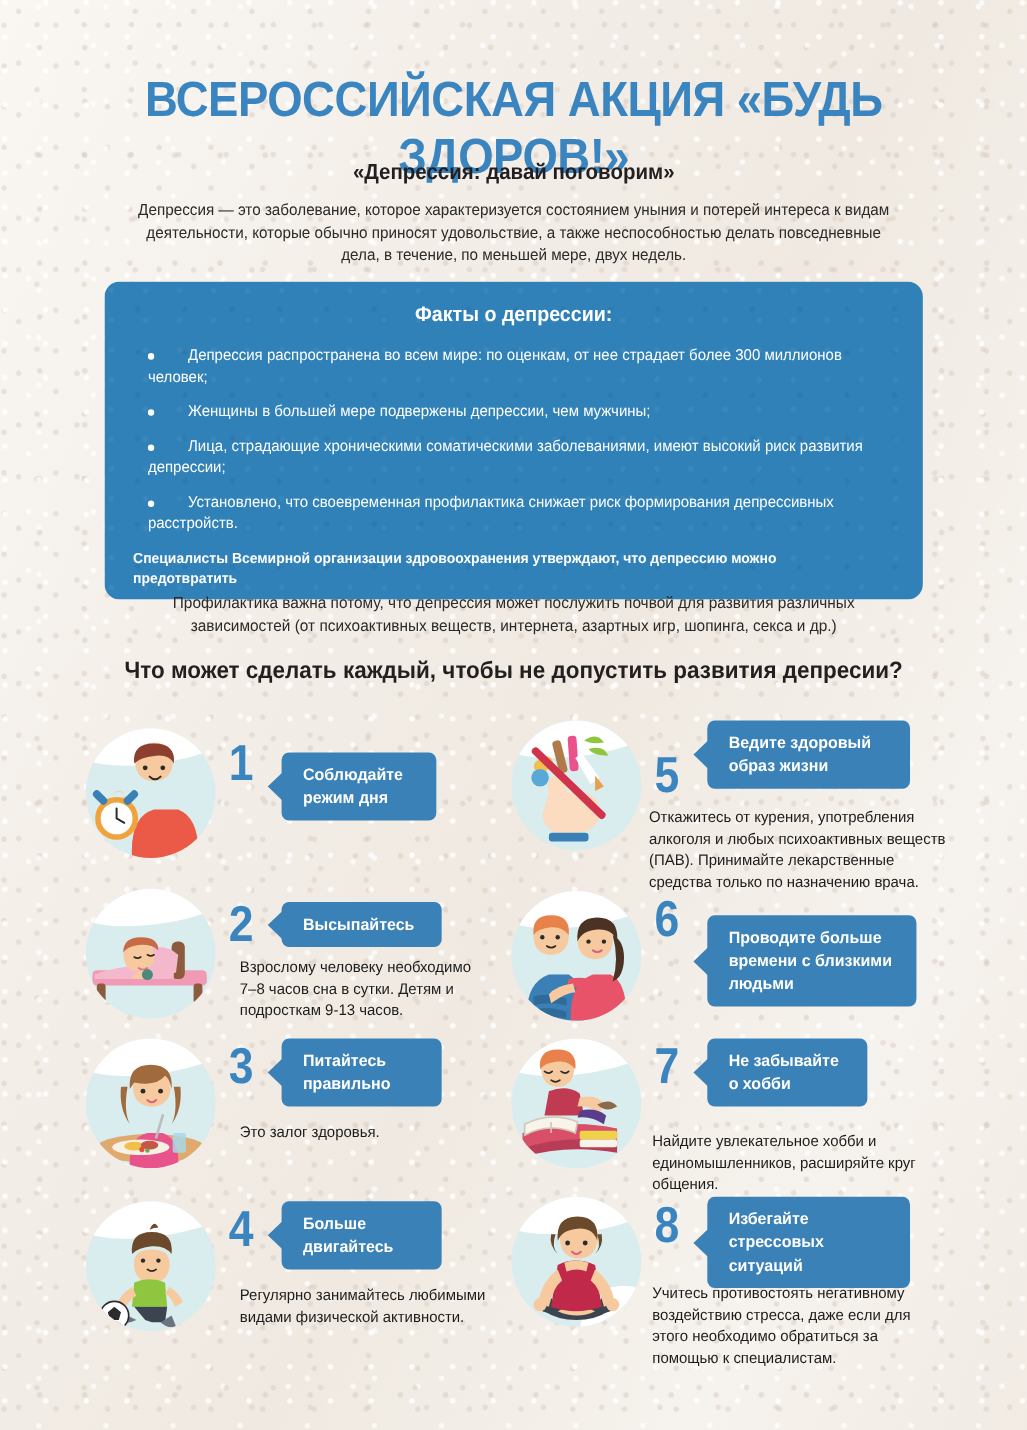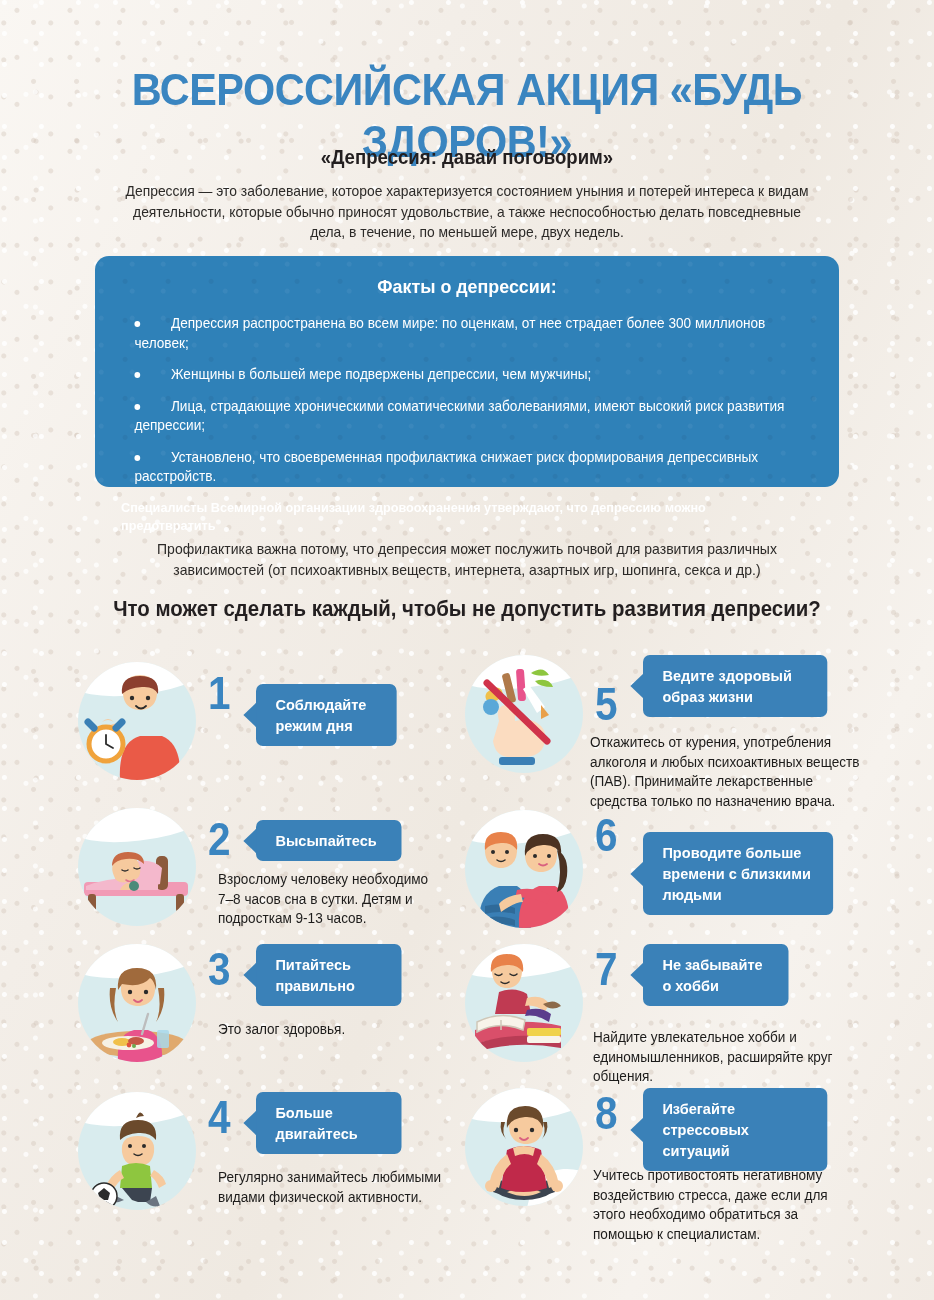--- a/index.html
+++ b/index.html
@@ -60,21 +60,21 @@
     line-height: 20.5px;
     color: #2c2a28;
     transform: scaleX(0.95);
     transform-origin: center top;
   }
 
   
   #facts-box {
     position: absolute;
     top: 256px; left: 95px;
-    width: 744px; height: 231px;
+    width: 744px; height: 289px;
     background: #2f81b8;
     background-image:
       radial-gradient(circle at 20% 30%, rgba(255,255,255,0.05) 0 2px, rgba(0,0,0,0) 3px),
       radial-gradient(circle at 70% 65%, rgba(0,0,0,0.05) 0 2px, rgba(0,0,0,0) 3px);
     background-size: 31px 27px, 43px 39px, 100% 100%;
     border-radius: 14px;
     padding: 16px 26px 12px 26px;
     color: #ffffff;
   }
 

